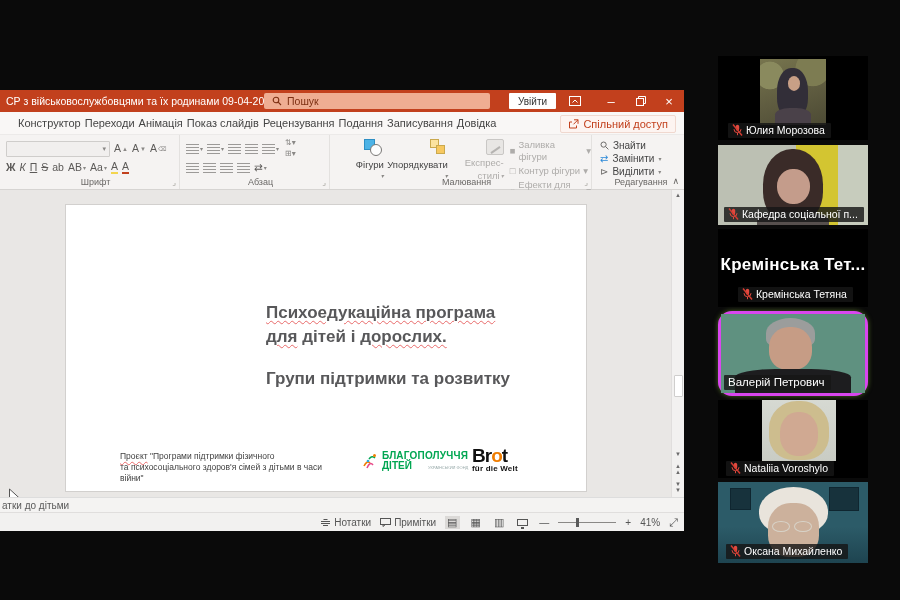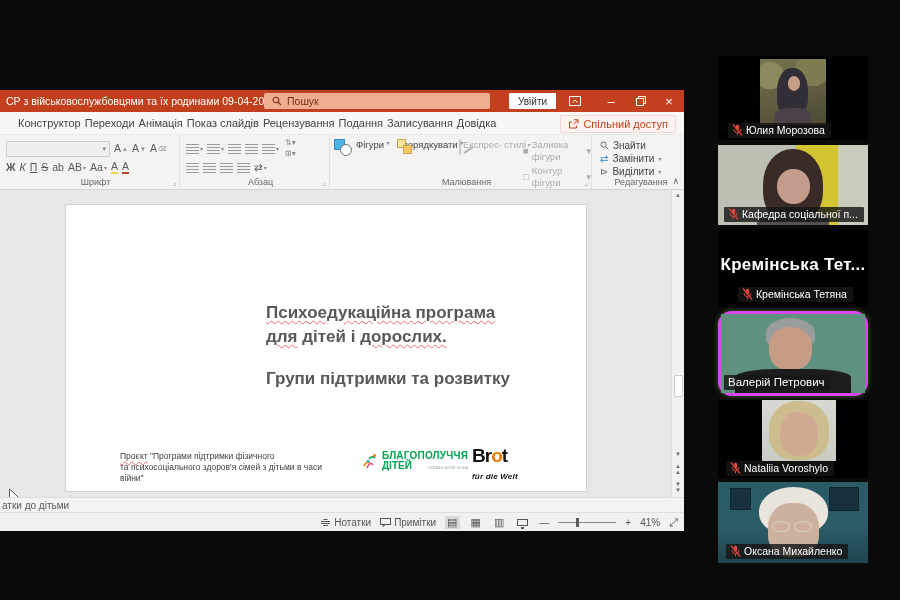--- a/index.html
+++ b/index.html
@@ -43,21 +43,21 @@
   .str{text-decoration:line-through;}
   .fc-a{border-bottom:2px solid #c2401d;padding-bottom:0px;}
   .hl-a{border-bottom:2px solid #f3d54e;}
   .icL{width:13px;height:10px;background:repeating-linear-gradient(#9c9a98 0 1px,transparent 1px 3px);display:inline-block;}
   .stack3{display:flex;flex-direction:column;gap:1px;font-size:8px;color:#8a8886;line-height:1.2;margin-left:2px;}
   .g-font{width:180px;}
   .g-para{width:150px;}
   .g-draw{width:262px;}
   .g-edit{width:86px;border-right:none;}
   .dcells{position:absolute;top:4px;left:4px;display:flex;gap:6px;}
-  .dcell{display:flex;flex-direction:row;align-items:flex-start;gap:2px;width:58px;}
+  .dcell{display:flex;flex-direction:column;align-items:flex-end;gap:2px;width:58px;}
   .dcell .dlab{font-size:9.5px;color:#444;white-space:nowrap;display:flex;align-items:center;gap:1px;}
   .dcell .dd{font-size:6px;color:#8a8886;}
   .shapes-ico{position:relative;width:20px;height:18px;}
   .shapes-ico i{position:absolute;display:block;}
   .shapes-ico .sq{left:0;top:0;width:11px;height:11px;background:#4db3e6;border:1px solid #2e8fc4;}
   .shapes-ico .ci{left:6px;top:5px;width:12px;height:12px;border:1.5px solid #7a7876;border-radius:50%;background:#fdfdfd;}
   .arr-ico{position:relative;width:20px;height:18px;}
   .arr-ico i{position:absolute;width:9px;height:9px;display:block;}
   .arr-ico .a1{left:2px;top:0;background:#fbe3a0;border:1px solid #caa94e;}
   .arr-ico .a2{left:8px;top:6px;background:#f7c860;border:1px solid #caa94e;}
@@ -90,21 +90,21 @@
   .wavy{text-decoration:underline;text-decoration-style:wavy;text-decoration-color:#e86a6a;text-decoration-thickness:1px;text-underline-offset:2px;}
   .proj{position:absolute;left:54px;top:246px;font-size:8.5px;color:#3f3f3f;line-height:11px;}
   .bp-logo{position:absolute;left:296px;top:246px;display:flex;align-items:center;gap:3px;}
   .bp-txt{display:flex;flex-direction:column;line-height:1;}
   .bp-txt .l1{color:#00a651;font-size:10px;font-weight:700;letter-spacing:0.2px;}
   .bp-txt .l2{color:#00a651;font-size:10px;font-weight:700;display:flex;align-items:baseline;gap:16px;}
   .bp-txt .sub{font-size:4px;color:#9aa;letter-spacing:0;font-weight:400;}
   .brot{position:absolute;left:406px;top:241px;line-height:1;}
   .brot .big{font-size:19px;font-weight:700;color:#111;letter-spacing:-1px;}
   .brot .big .o{color:#f07d00;}
-  .brot .small{font-size:8px;font-weight:700;color:#111;margin-top:8px;letter-spacing:0.2px;font-style:italic;}
+  .brot .small{font-size:8px;font-weight:700;color:#111;margin-top:0px;letter-spacing:0.2px;}
 
   
   .vscroll{position:absolute;right:0;top:0;width:13px;height:100%;background:#f2f1f0;border-left:1px solid #e0dedd;}
   .vs-btn{position:absolute;left:0;width:100%;text-align:center;font-size:6px;color:#6a6a6a;}
   .vs-thumb{position:absolute;left:2px;top:185px;width:9px;height:22px;background:#fff;border:1px solid #cfcecd;border-radius:1px;}
 
   .cursor-svg{position:absolute;left:8px;top:298px;}
 
   
   .notesbar{position:absolute;left:0;top:407px;width:100%;height:15px;background:#f4f3f2;border-top:1px solid #ddd;font-size:10px;color:#5a5a5a;display:flex;align-items:center;padding-left:2px;}

